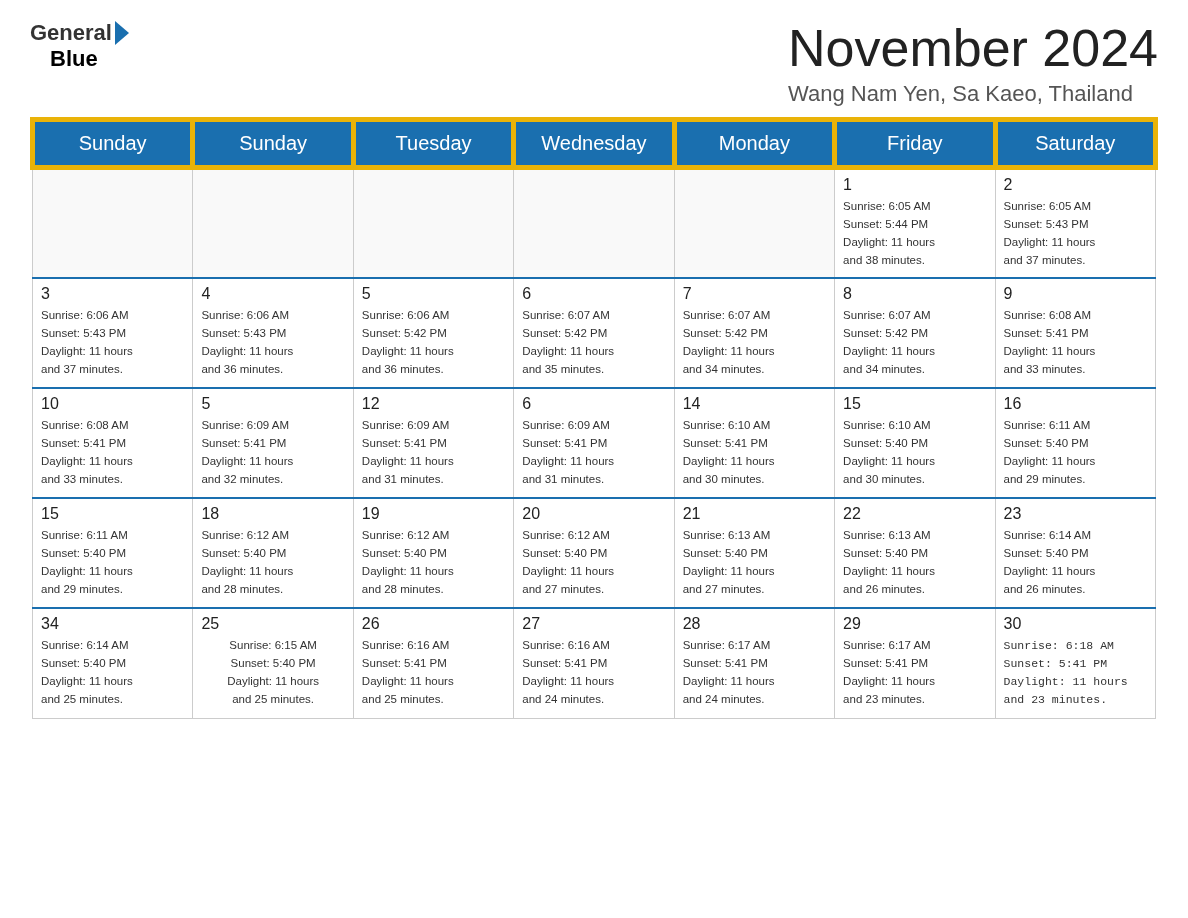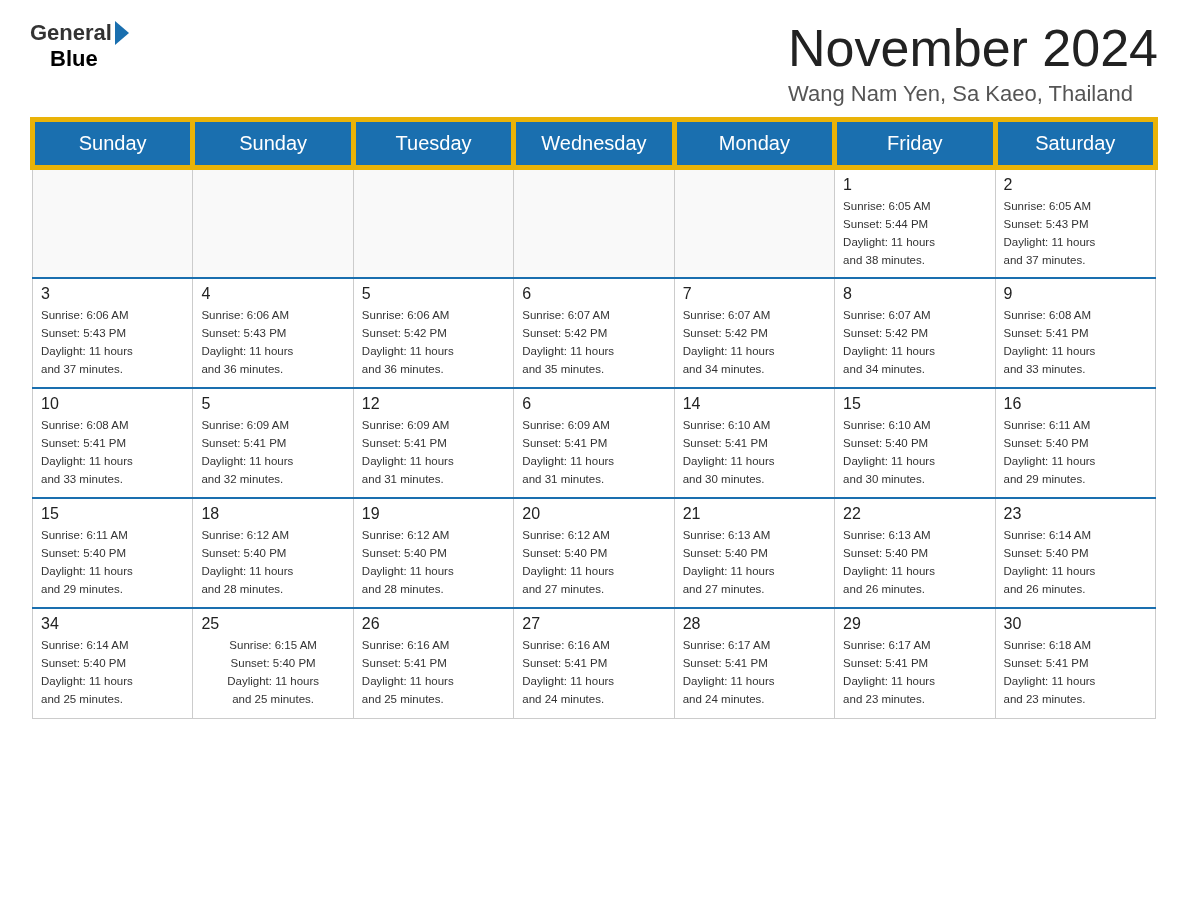--- a/index.html
+++ b/index.html
@@ -342,20 +342,20 @@
         </td>
         <td>
           <span class="day-num">29</span>
           <div class="sun-info" style="white-space: pre-line;">Sunrise: 6:17 AM
 Sunset: 5:41 PM
 Daylight: 11 hours
 and 23 minutes.</div>
         </td>
         <td>
           <span class="day-num">30</span>
-          <div class="sun-info" style="white-space: pre-line;">Sunrise: 6:18 AM
+          <div class="sun-info" style="white-space: pre-line; font-family: Liberation Mono, monospace;">Sunrise: 6:18 AM
 Sunset: 5:41 PM
 Daylight: 11 hours
 and 23 minutes.</div>
         </td>
       </tr>
     </tbody>
 </table>
 
 </body></html>

